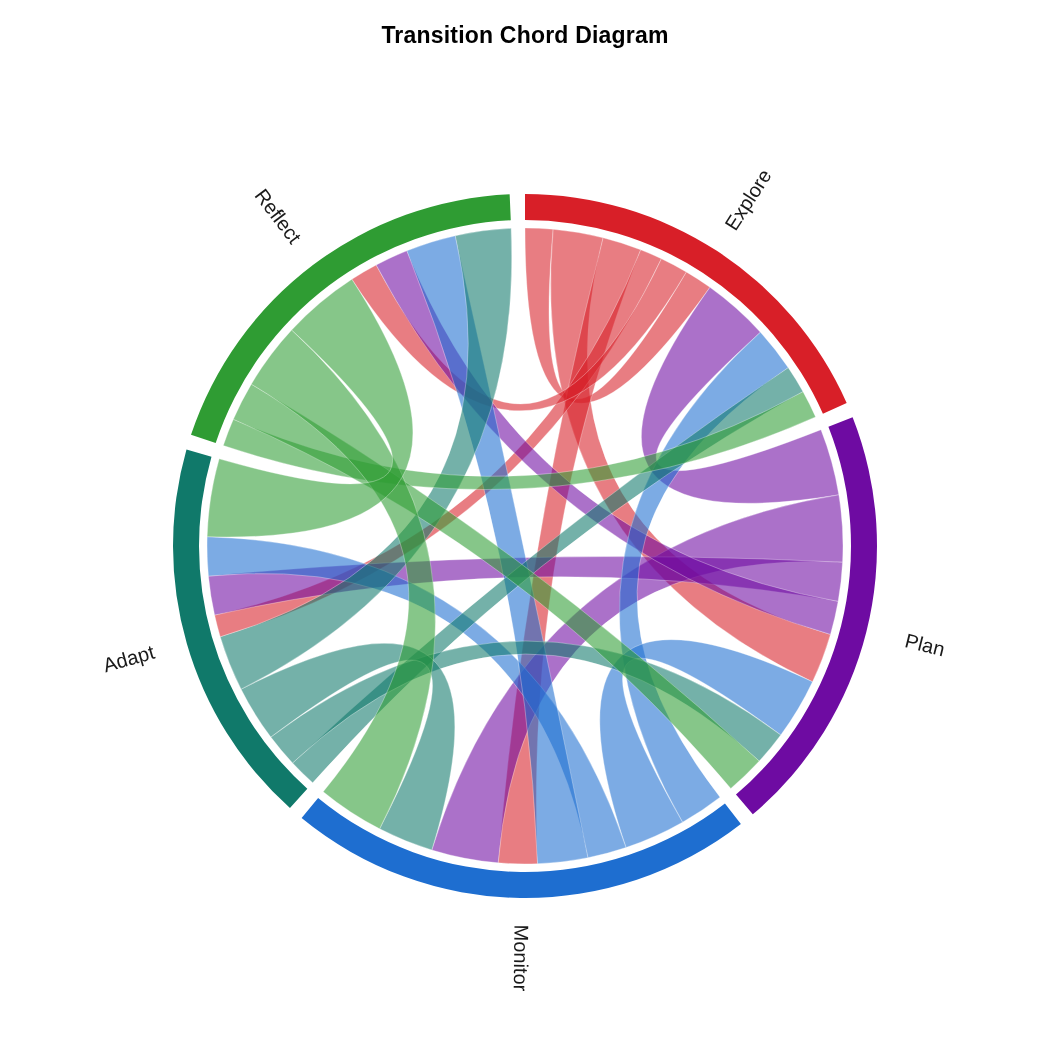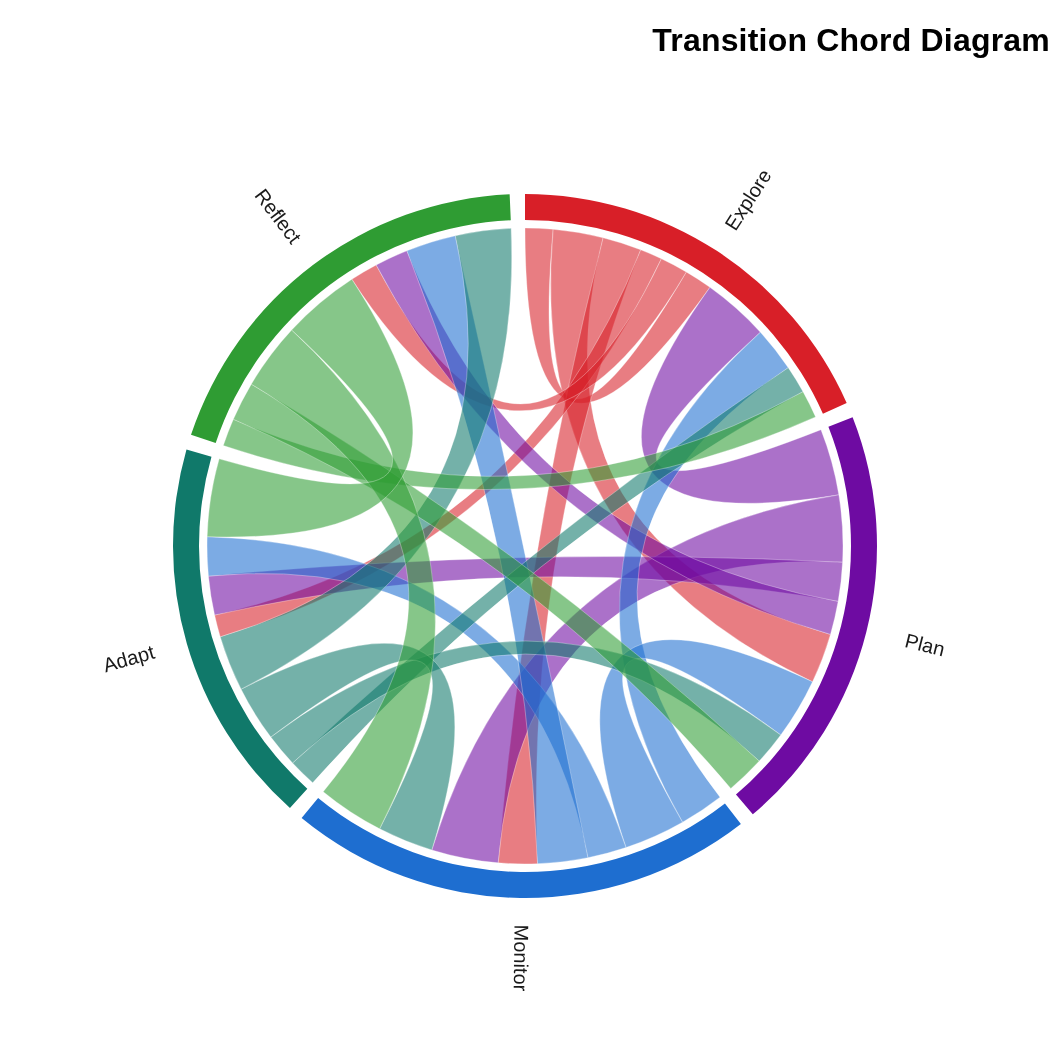--- a/index.html
+++ b/index.html
@@ -9,22 +9,22 @@
     height: 1050px;
     background: #ffffff;
     font-family: "Liberation Sans", sans-serif;
     overflow: hidden;
   }
   .chart-title {
     position: absolute;
     top: 22px;
     left: 0;
     width: 100%;
-    text-align: right;
-    font-size: 32px;
+    text-align: center;
+    font-size: 23px;
     font-weight: bold;
     color: #000000;
     letter-spacing: 0.2px;
   }
   svg.chord { position: absolute; top: 0; left: 0; }
   .node-label {
     font-family: "Liberation Sans", sans-serif;
     font-size: 20px;
     fill: #1a1a1a;
   }

